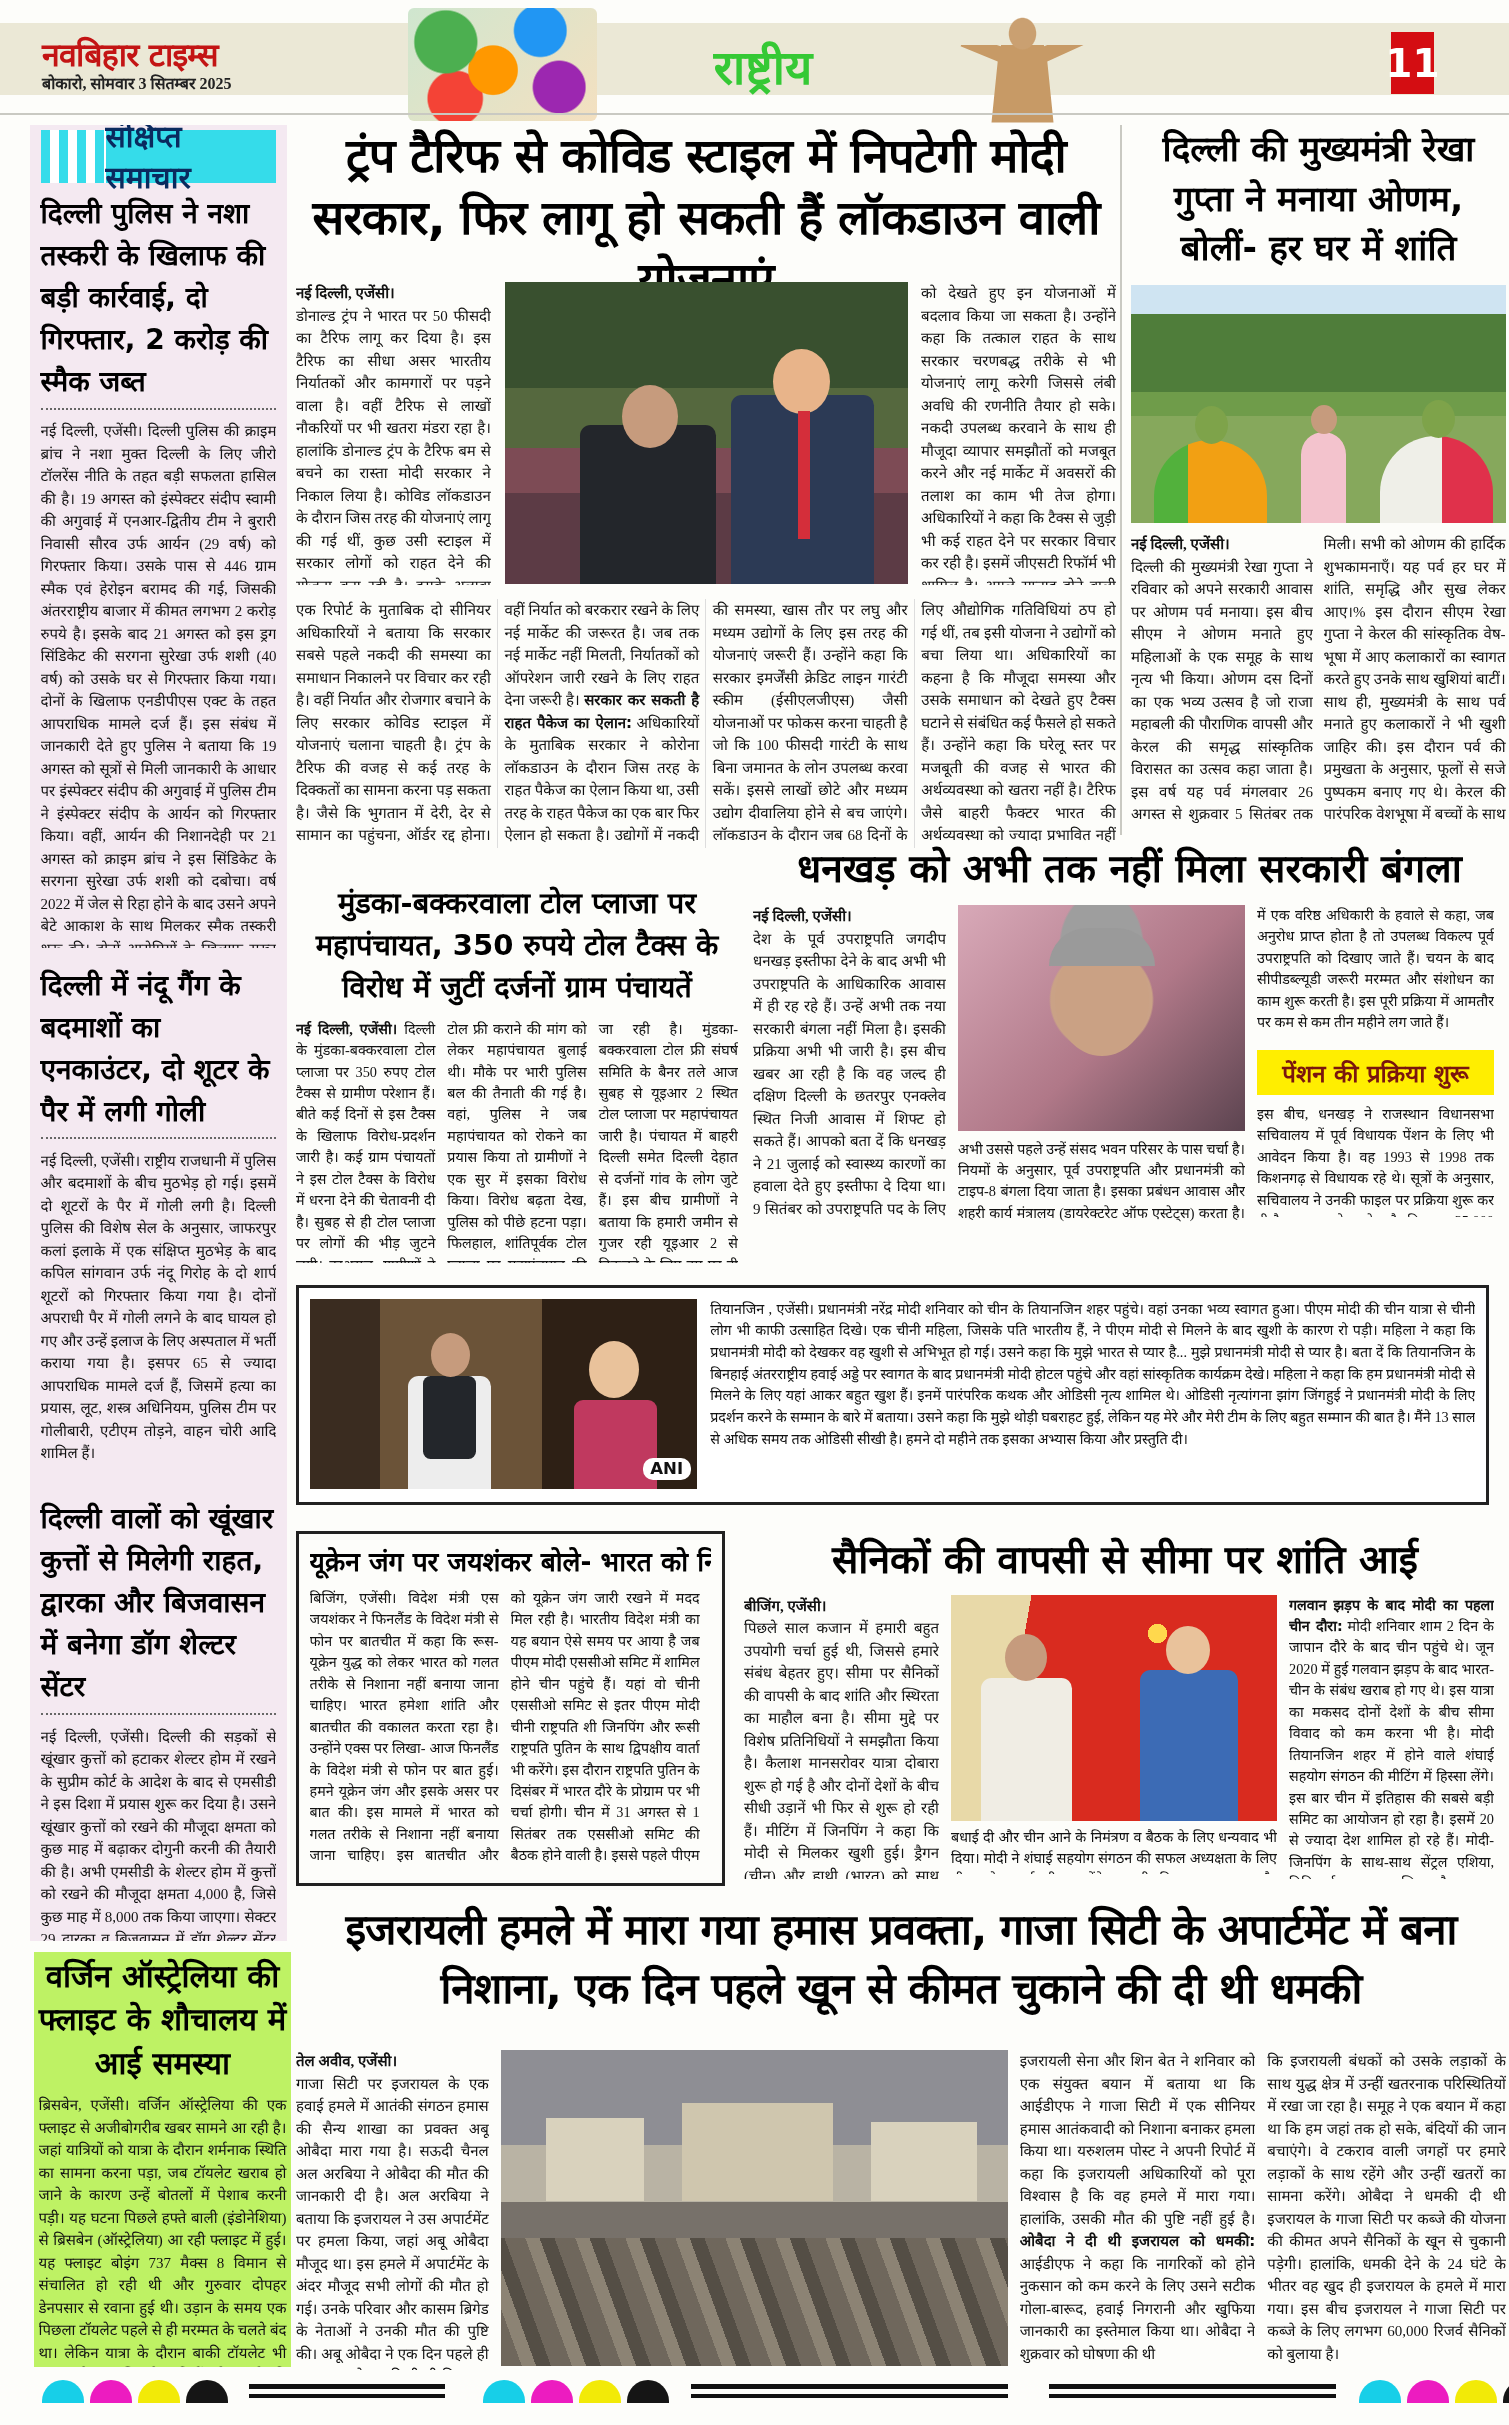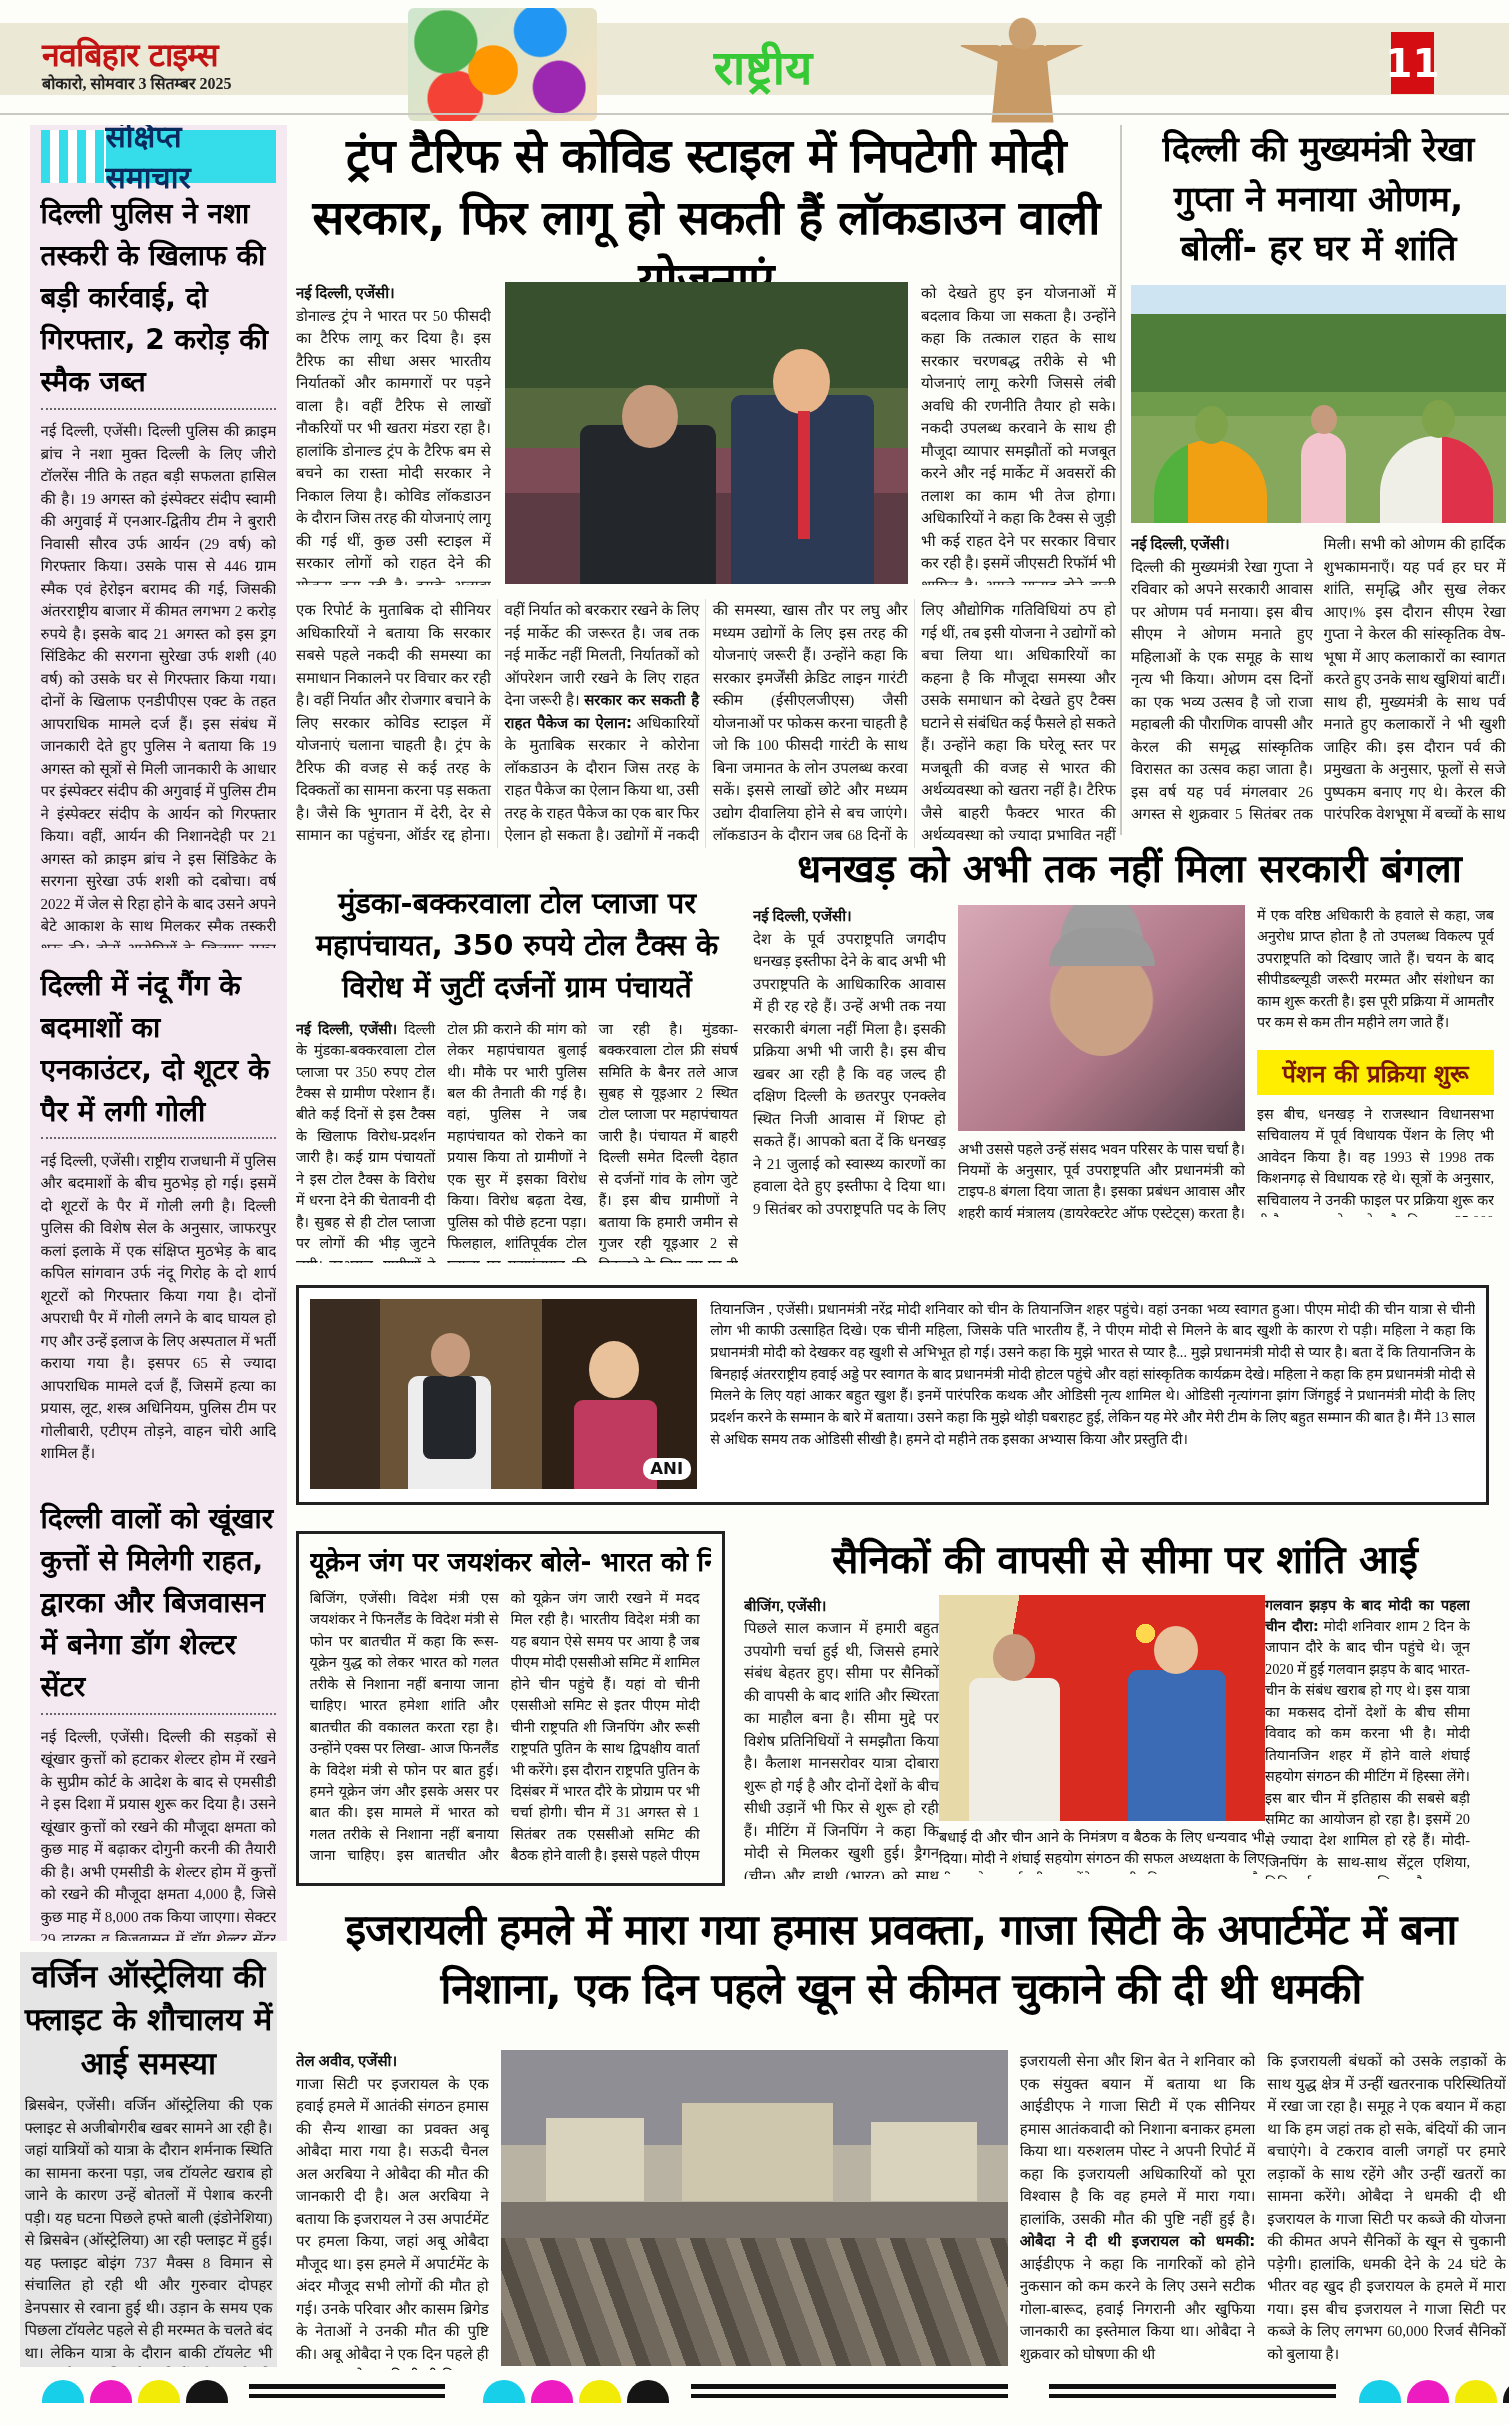--- a/index.html
+++ b/index.html
@@ -39,21 +39,21 @@
   .vrule{width:1.5px;background:#c9c9c2}
   
   .briefs{left:30px;top:125px;width:257px;height:1816px;background:#f4e9f1;padding:4.5px 10.6px;overflow:hidden}
   .briefs-bar{display:flex;height:53px;margin-bottom:10.6px}
   .briefs-stripes{width:65px;background:repeating-linear-gradient(90deg,#35dcea 0 9px,#ffffff 9px 18px)}
   .briefs-label{flex:1;background:#35dcea;color:#0a2a5e;display:flex;align-items:center;justify-content:center;
       font-family:"DejaVu Sans",sans-serif;font-weight:bold;font-size:30px}
   .brief-head{font-size:28px;line-height:1.5;border-bottom:2.3px dotted #666;padding-bottom:4.5px;margin-bottom:10.6px}
   .brief-body{margin-bottom:16.6px}
   
-  .virgin{left:20px;top:1952px;width:257px;height:415px;background:#e5e5e5;padding:3px 4.5px;overflow:hidden}
+  .virgin{left:34px;top:1952px;width:257px;height:415px;background:#bef264;padding:3px 4.5px;overflow:hidden}
   .virgin-head{font-size:31px;line-height:1.4;text-align:center;margin-bottom:9px}
   
   .main-head{left:296px;top:125px;width:820px;height:149px;text-align:center;font-size:47px;line-height:1.32;letter-spacing:-0.8px}
   .main-row{left:296px;top:282px;width:820px;height:303px;display:flex;gap:13.6px}
   .main-colA{width:195px}.main-colB{width:195px}
   .photo-modi-trump{width:403px;height:302px;flex:none;
      background:linear-gradient(180deg,#39502f 0 35%,#55683e 35% 55%,#7d4b55 55% 70%,#5c3b45 70% 100%)}
   .main-bottom{left:296px;top:599px;width:820px;height:249px;column-count:4;column-gap:13.6px;column-rule:0.8px solid #ddd}
   
   .onam-rule{left:1120px;top:125px;height:710px}
@@ -90,21 +90,21 @@
      font-weight:bold;font-size:16.6px;padding:1.5px 7.5px;border-radius:10px}
   .tianjin-body{flex:1;font-size:14.3px;line-height:1.52;text-align:justify;overflow:hidden}
   
   .jaishankar{left:296px;top:1531px;width:429px;height:355px;border:3px solid #222;padding:9px 10.6px;overflow:hidden}
   .jai-head{font-size:26.4px;text-align:center;margin-bottom:9px;white-space:nowrap;overflow:hidden}
   .jai-cols{display:flex;gap:12px}
   .jai-cols>div{width:189px;font-size:14.3px}
   
   .soldiers{left:744px;top:1531px;width:762px;height:355px;overflow:hidden}
   .sold-head{font-size:39px;text-align:center;margin-bottom:10.6px}
-  .sold-row{display:flex;gap:0}
+  .sold-row{display:flex;gap:12px}
   .sold-c1{width:195px}
   .sold-mid{width:326px}
   .photo-xi{width:326px;height:226px;margin-bottom:6px;
      background:linear-gradient(100deg,#e8d9a8 0 22%,#d92b1f 22% 100%)}
   .sold-c3{width:205px;font-size:14.3px}
   
   .gaza-head{left:296px;top:1901px;width:1210px;height:143px;text-align:center;font-size:42px;line-height:1.4;letter-spacing:-0.8px}
   .gaza-row{left:296px;top:2050px;width:1210px;height:320px;display:flex;gap:12px}
   .gaza-c1{width:193px}
   .photo-gaza{width:507px;height:316px;flex:none;

